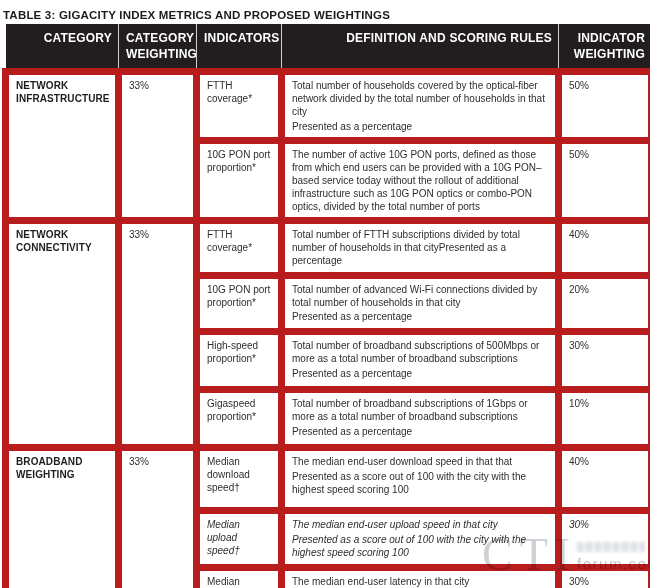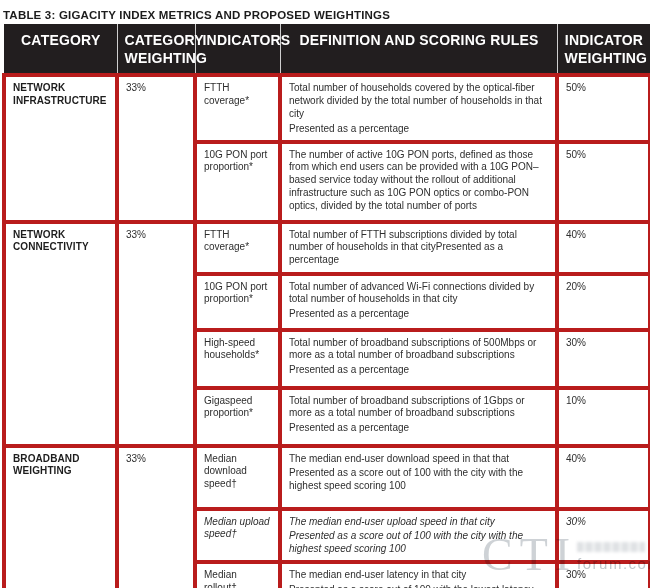--- a/index.html
+++ b/index.html
@@ -25,37 +25,37 @@
     border-collapse: collapse;
     table-layout: fixed;
     width: 646px;
     margin-left: 2px;
   }
 
   
   thead th {
     background: #221e1f;
     color: #ffffff;
-    font-size: 14px;
+    font-size: 12px;
     font-weight: bold;
-    text-align: center;
+    text-align: right;
     vertical-align: top;
     padding: 6px 6px 6px 7px;
     line-height: 1.3;
     letter-spacing: 0.2px;
     border-right: 1px solid #cfcfcf;
     border-top: 1px solid #221e1f;
     border-bottom: 1px solid #221e1f;
   }
   thead th:last-child { border-right: 1px solid #221e1f; margin-left: 42px; }
   thead tr { height: 42px; }
 
   
   tbody td {
-    border: 4px solid #b91c1c;
+    border: 7px solid #b91c1c;
     vertical-align: top;
     padding: 5px 6px 4px 7px;
     font-size: 10px;
     line-height: 1.28;
     color: #2e2e2e;
     background: transparent;
   }
   td.cat {
     font-weight: bold;
     color: #1d1d1d;
@@ -162,21 +162,21 @@
       </tr>
       <tr class="r4">
         <td class="ind">10G PON port proportion*</td>
         <td class="def">
           <div class="def-line">Total number of advanced Wi-Fi connections divided by total number of households in that city</div>
           <div class="def-line">Presented as a percentage</div>
         </td>
         <td class="iwt">20%</td>
       </tr>
       <tr class="r5">
-        <td class="ind">High-speed households*</td>
+        <td class="ind">High-speed proportion*</td>
         <td class="def">
           <div class="def-line">Total number of broadband subscriptions of 500Mbps or more as a total number of broadband subscriptions</div>
           <div class="def-line">Presented as a percentage</div>
         </td>
         <td class="iwt">30%</td>
       </tr>
       <tr class="r6">
         <td class="ind">Gigaspeed proportion*</td>
         <td class="def">
           <div class="def-line">Total number of broadband subscriptions of 1Gbps or more as a total number of broadband subscriptions</div>

